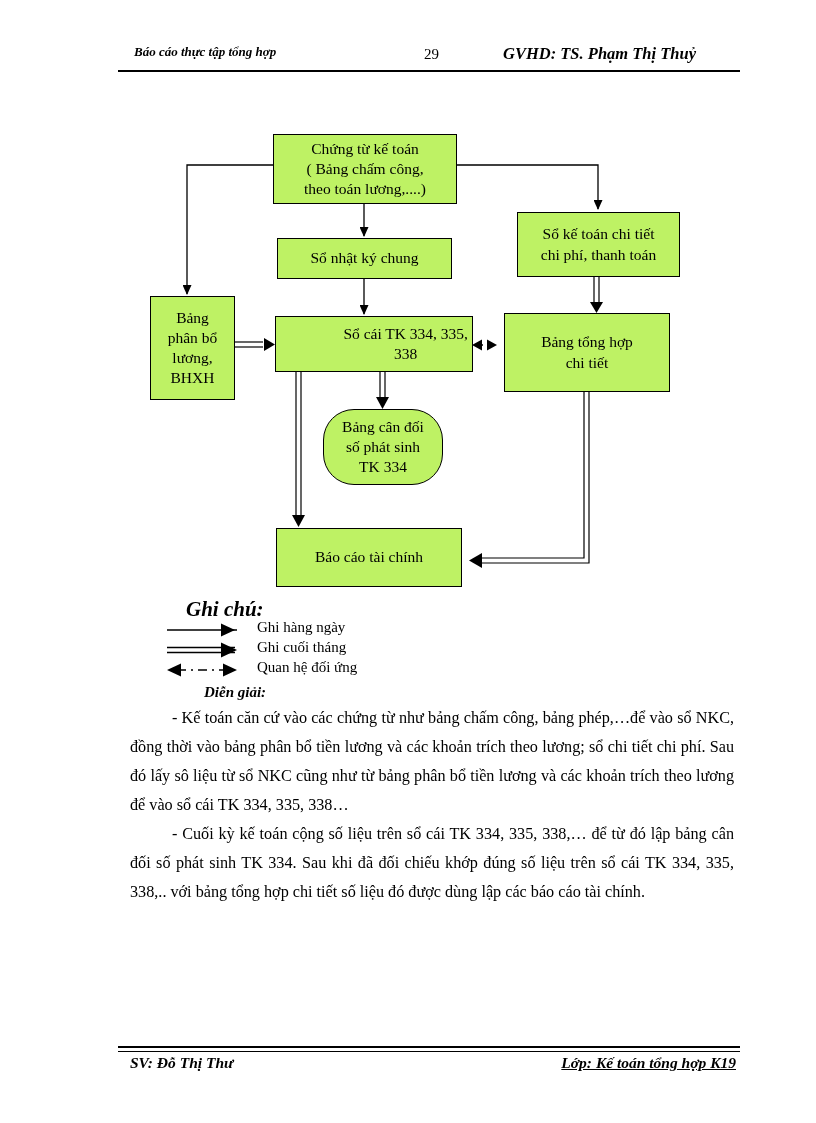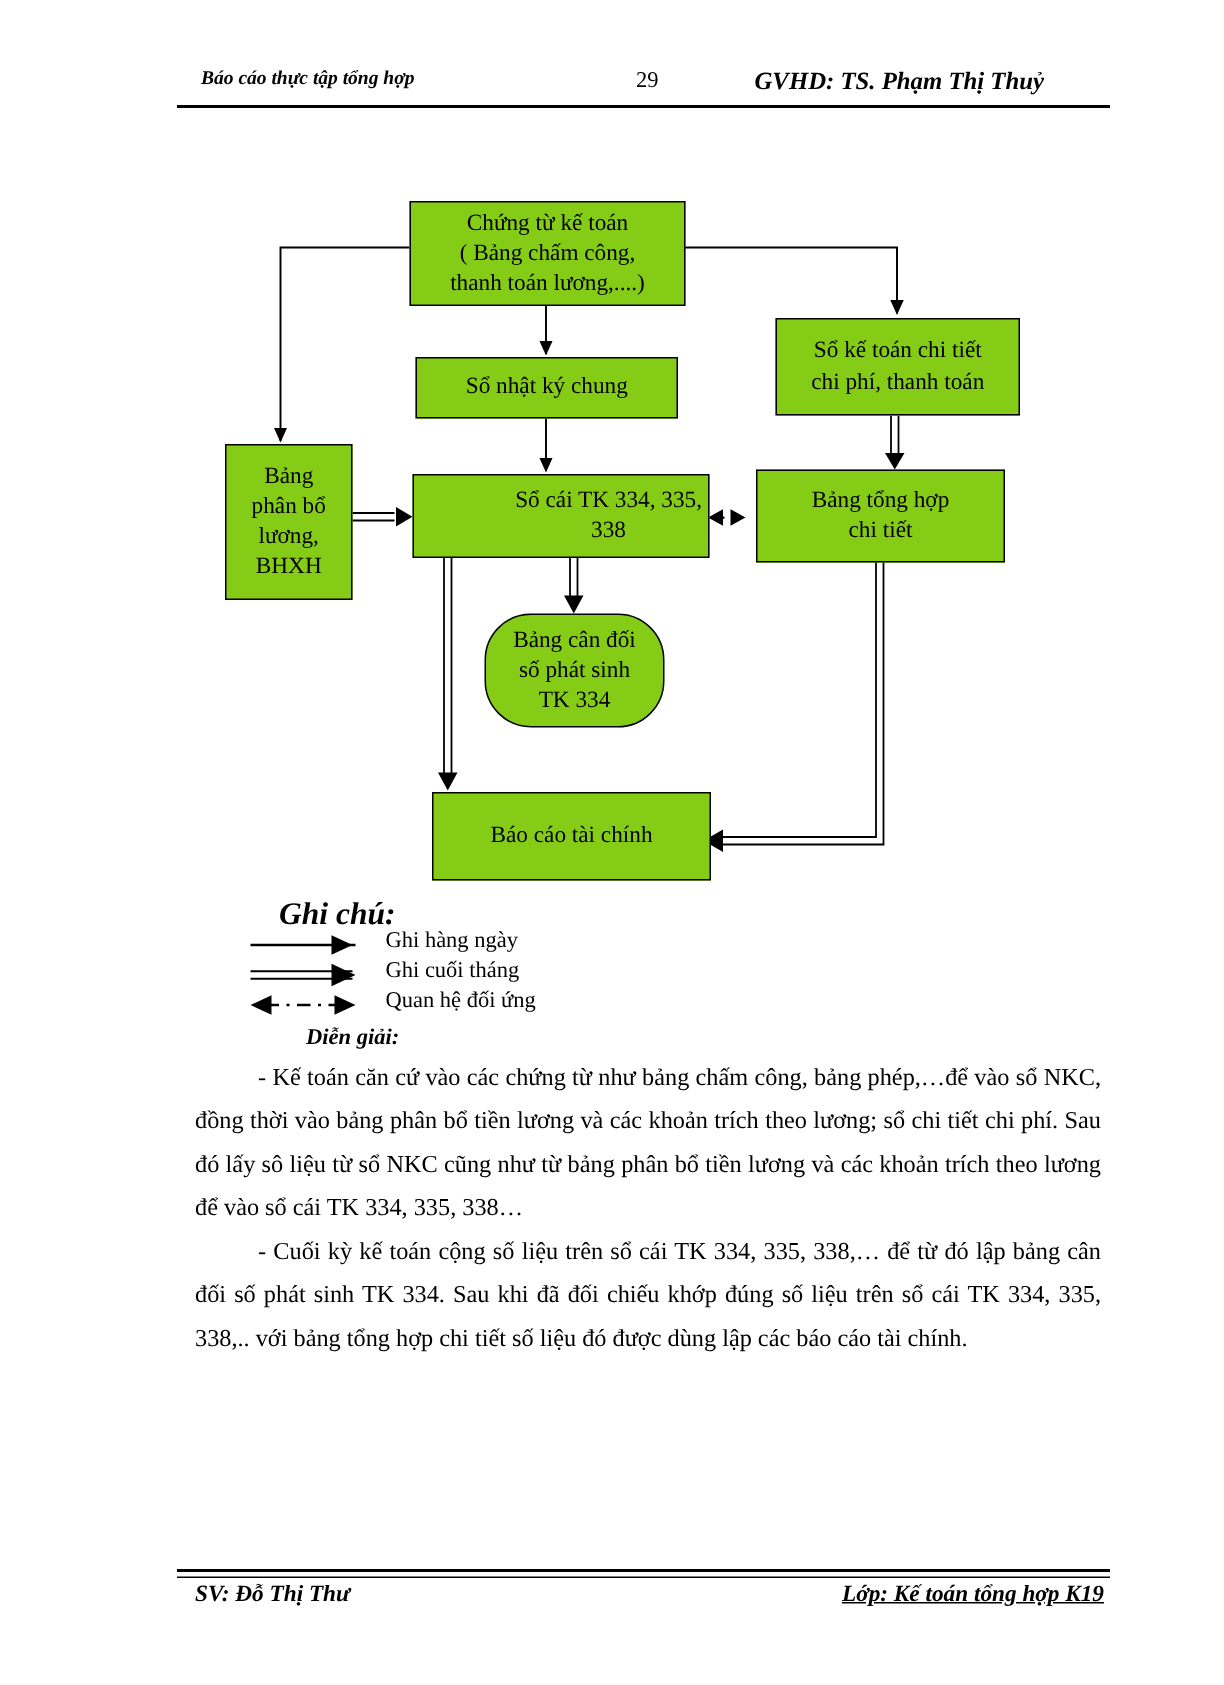--- a/index.html
+++ b/index.html
@@ -100,21 +100,21 @@
   .node {
     position: absolute;
     border: 1px solid #000;
     box-sizing: border-box;
     display: flex;
     align-items: center;
     justify-content: center;
     text-align: center;
     font-size: 15.5px;
     line-height: 1.30;
-    background: #84cc16;
+    background: #bef264;
     padding: 2px 4px;
   }
   .node span { display:block; }
 
   
   .legend-title {
     position: absolute;
     left: 186px; top: 597px;
     font-style: italic;
     font-weight: bold;
@@ -236,21 +236,21 @@
         <line x1="474" y1="345" x2="495" y2="345" stroke-dasharray="9,5,2,5"></line>
       </g>
       <path d="M472,345 L482,339.5 L482,350.5 z" fill="#000"></path>
       <path d="M497,345 L487,339.5 L487,350.5 z" fill="#000"></path>
     </svg>
 
     <div class="node" style="left:273px; top:134px; width:184px; height:70px;">
       <div>
         <span>Chứng từ kế toán</span>
         <span>( Bảng chấm công,</span>
-        <span>thanh toán lương,....)</span>
+        <span>theo toán lương,....)</span>
       </div>
     </div>
 
     <div class="node" style="left:517px; top:212px; width:163px; height:65px;">
       <div>
         <span>Sổ kế toán chi tiết</span>
         <span>chi phí, thanh toán</span>
       </div>
     </div>
 
@@ -269,36 +269,36 @@
       </div>
     </div>
 
     <div class="node" style="left:275px; top:316px; width:198px; height:56px;justify-content:flex-end;">
       <div>
         <span>Sổ cái TK 334, 335,</span>
         <span>338</span>
       </div>
     </div>
 
-    <div class="node" style="left:504px; top:313px; width:166px; height:62px;">
+    <div class="node" style="left:504px; top:313px; width:166px; height:79px;">
       <div>
         <span>Bảng tổng hợp</span>
         <span>chi tiết</span>
       </div>
     </div>
 
     <div class="node" style="left:323px; top:409px; width:120px; height:76px;border-radius:31px;">
       <div>
         <span>Bảng cân đối</span>
         <span>số phát sinh</span>
         <span>TK 334</span>
       </div>
     </div>
 
-    <div class="node" style="left:288px; top:528px; width:186px; height:59px;">
+    <div class="node" style="left:276px; top:528px; width:186px; height:59px;">
       <div>
         <span>Báo cáo tài chính</span>
       </div>
     </div>
   </div>
 
   <div class="legend-title">Ghi chú:</div>
 
   <div class="legend-rows">
 

